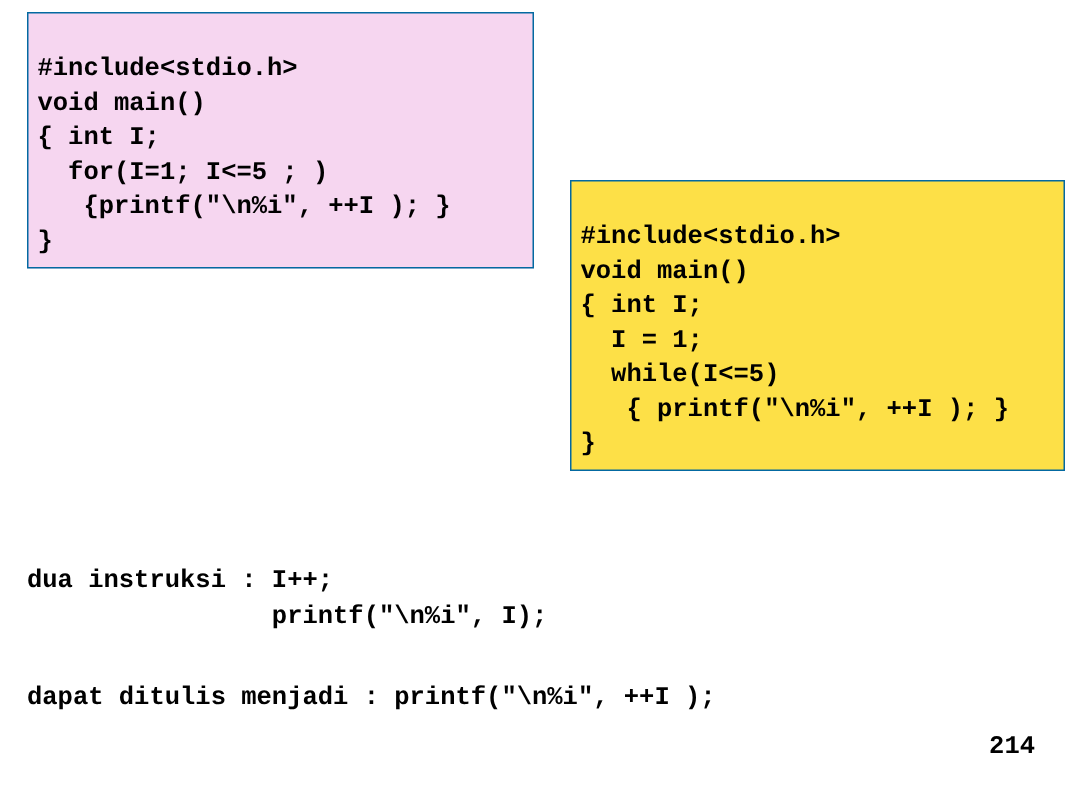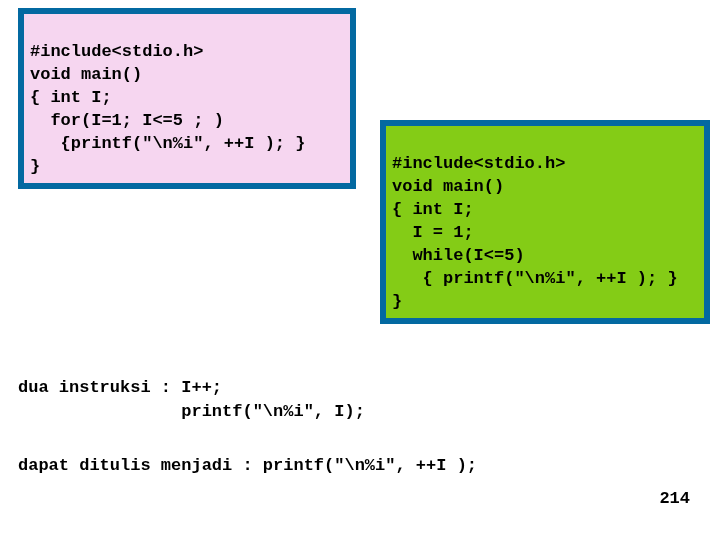--- a/index.html
+++ b/index.html
@@ -7,32 +7,32 @@
     padding: 0;
     width: 720px;
     height: 540px;
     background: #ffffff;
     font-family: "Courier New", monospace;
     font-weight: bold;
     font-size: 17px;
     position: relative;
   }
   .codebox {
-    border: 6px solid #0369a1;
+    border: 1px solid #0369a1;
     position: absolute;
     white-space: pre;
     line-height: 1.35;
     padding: 4px 6px;
     box-sizing: border-box;
   }
   .pink {
     background: #f6d6f0;
   }
   .green {
-    background: #84cc16;
+    background: #fde047;
   }
   .explain {
     position: absolute;
     white-space: pre;
     line-height: 1.4;
   }
   .pagenum {
     position: absolute;
   }
 </style>

